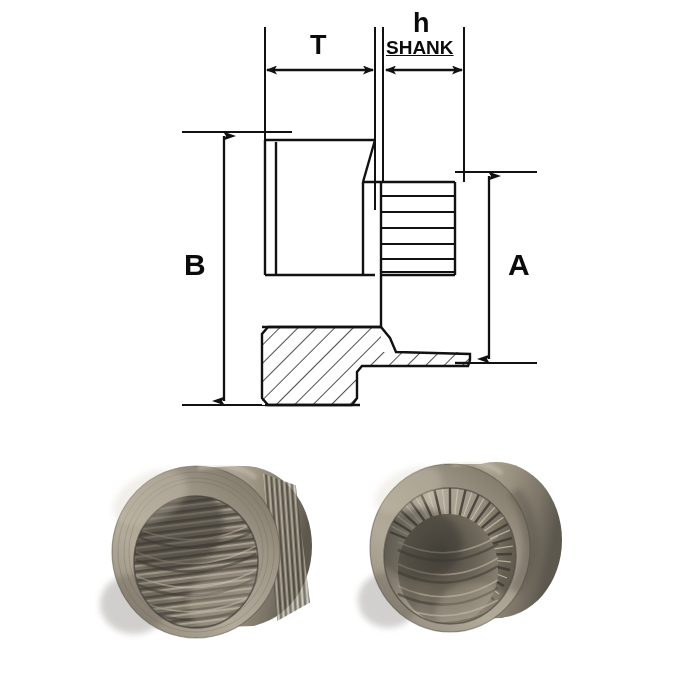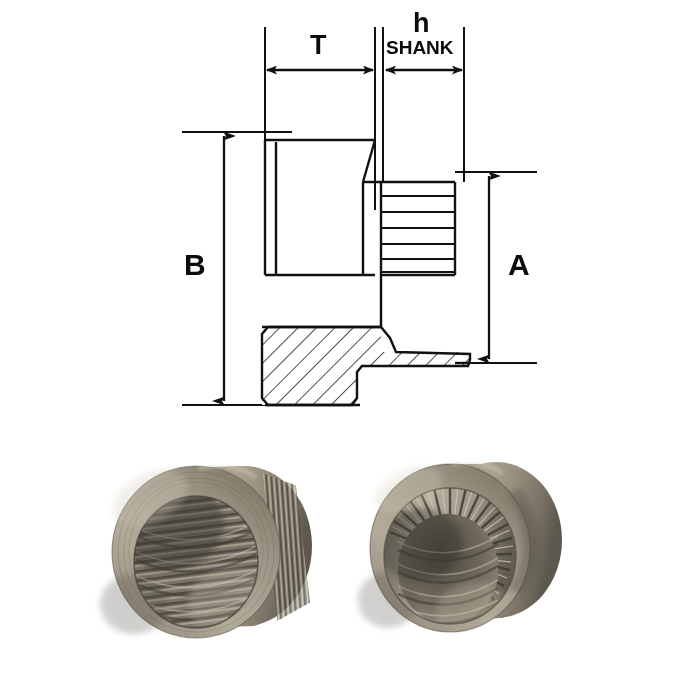--- a/index.html
+++ b/index.html
@@ -33,21 +33,21 @@
     position: absolute;
     font-family: "Liberation Sans", sans-serif;
     font-weight: bold;
     color: #0b0b0b;
     line-height: 1;
     white-space: nowrap;
     user-select: none;
   }
   #label-T  { left: 310px; top: 32px;  font-size: 27px; }
   #label-h  { left: 413px; top: 10px;  font-size: 27px; }
-  #label-shank { left: 386px; top: 38px; font-size: 19px; letter-spacing: 0px; }
+  #label-shank { left: 386px; top: 38px; font-size: 19px; letter-spacing: 0px; text-decoration: underline; }
   #label-B  { left: 184px; top: 250px; font-size: 30px; }
   #label-A  { left: 508px; top: 250px; font-size: 30px; }
 </style>
 </head>
 <body>
 
 <div id="page">
 
   <div id="drawing-panel">
     <svg class="fill" viewBox="0 0 700 430" preserveAspectRatio="none">

